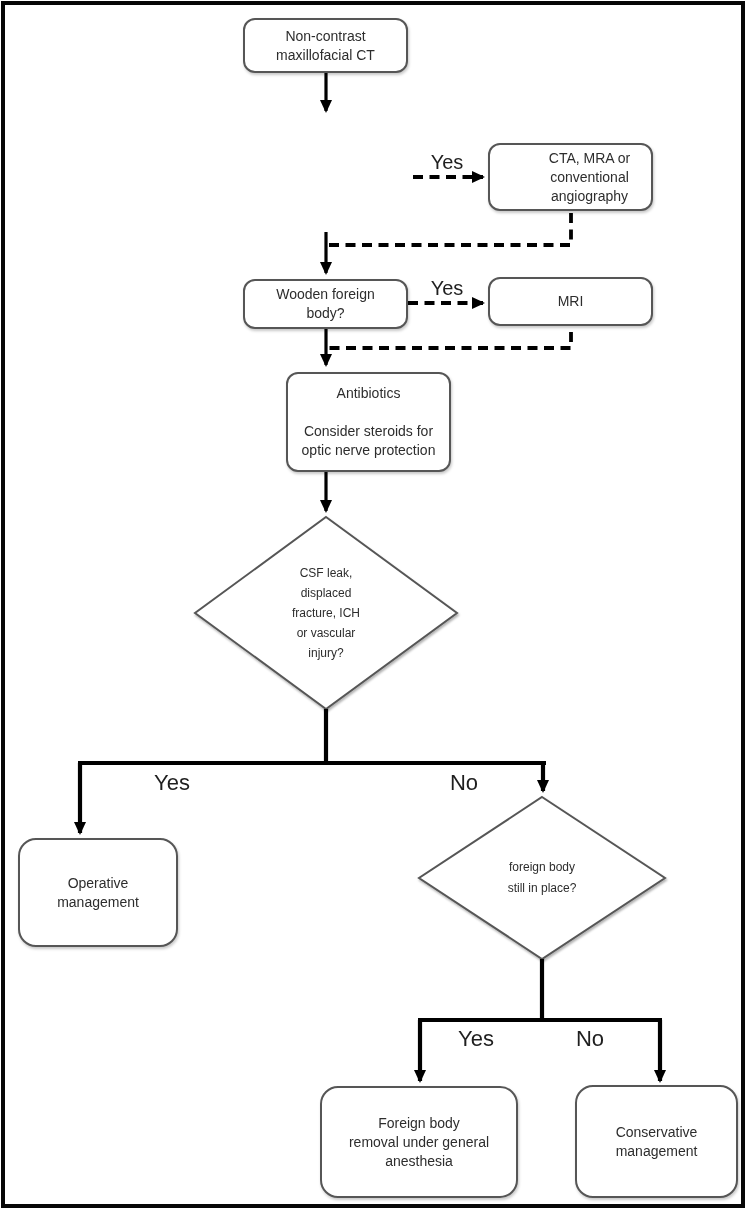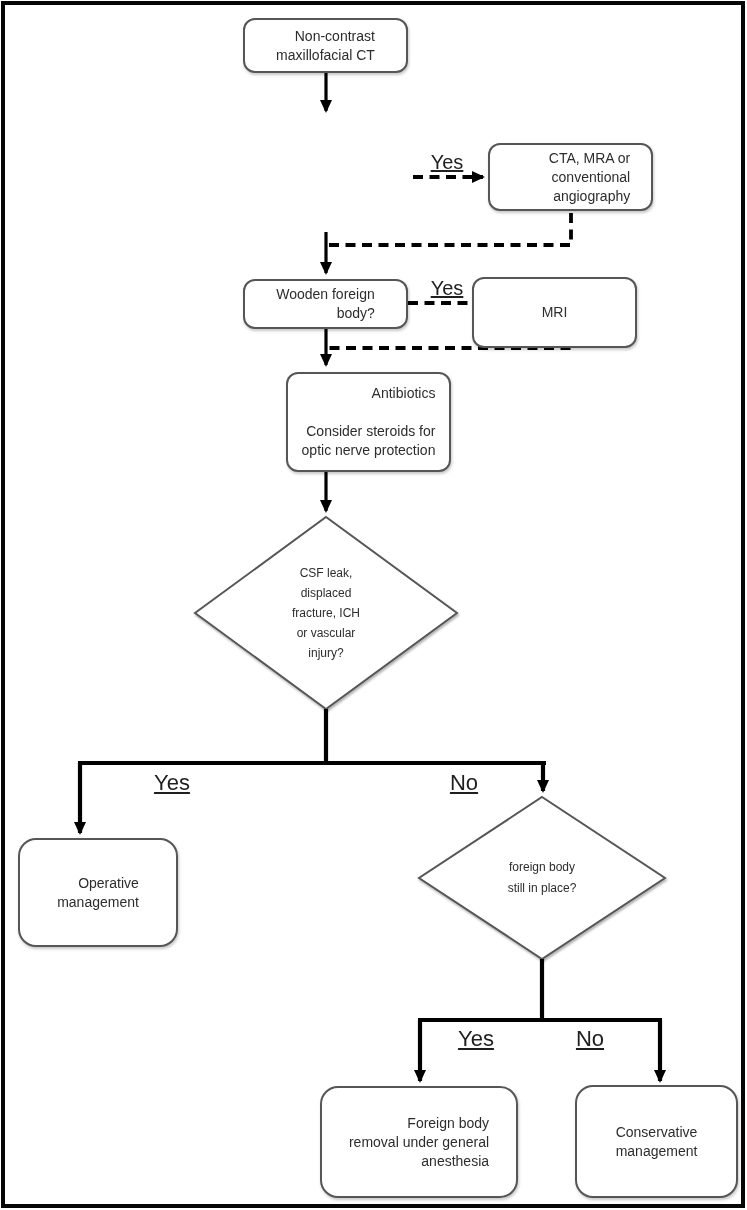--- a/index.html
+++ b/index.html
@@ -24,21 +24,21 @@
   .diamond    { fill: #ffffff; stroke: #565656; stroke-width: 2; }
   .node {
     position: absolute;
     background: #ffffff;
     border: 2px solid #565656;
     border-radius: 12px;
     box-sizing: border-box;
     display: flex;
     align-items: center;
     justify-content: center;
-    text-align: right;
+    text-align: center;
     white-space: pre-line;
     font-size: 14px;
     line-height: 19px;
     color: #2d2d2d;
     box-shadow: 1px 2px 3px rgba(0,0,0,0.22);
   }
   .node.big-radius { border-radius: 18px; }
   .dtext {
     position: absolute;
     text-align: center;
@@ -46,21 +46,20 @@
     font-size: 12px;
     line-height: 20px;
     color: #2d2d2d;
   }
   .dtext2 { line-height: 21px; }
   .elabel {
     position: absolute;
     text-align: center;
     color: #1f1f1f;
     font-size: 22px;
-    text-decoration: underline;
   }
   .elabel.small { font-size: 20px; }
 </style>
 </head>
 <body>
 
 <div class="canvas">
 
   <svg class="connectors" width="747" height="1210" viewBox="0 0 747 1210">
     <defs>
@@ -100,21 +99,21 @@
 maxillofacial CT</div>
 
 
   <div class="node" style="left:488px; top:143px; width:165px; height:68px;padding-left:38px;">CTA, MRA or
 conventional
 angiography</div>
 
   <div class="node" style="left:243px; top:279px; width:165px; height:50px;">Wooden foreign
 body?</div>
 
-  <div class="node" style="left:472px; top:277px; width:165px; height:71px;">MRI</div>
+  <div class="node" style="left:488px; top:277px; width:165px; height:49px;">MRI</div>
 
   <div class="node" style="left:243px; top:372px; width:165px; height:100px;margin-left:43px;">Antibiotics
 
 Consider steroids for
 optic nerve protection</div>
 
   <div class="node big-radius" style="left:18px; top:838px; width:160px; height:109px;">Operative
 management</div>
 
   <div class="node big-radius" style="left:320px; top:1086px; width:198px; height:112px;">Foreign body

